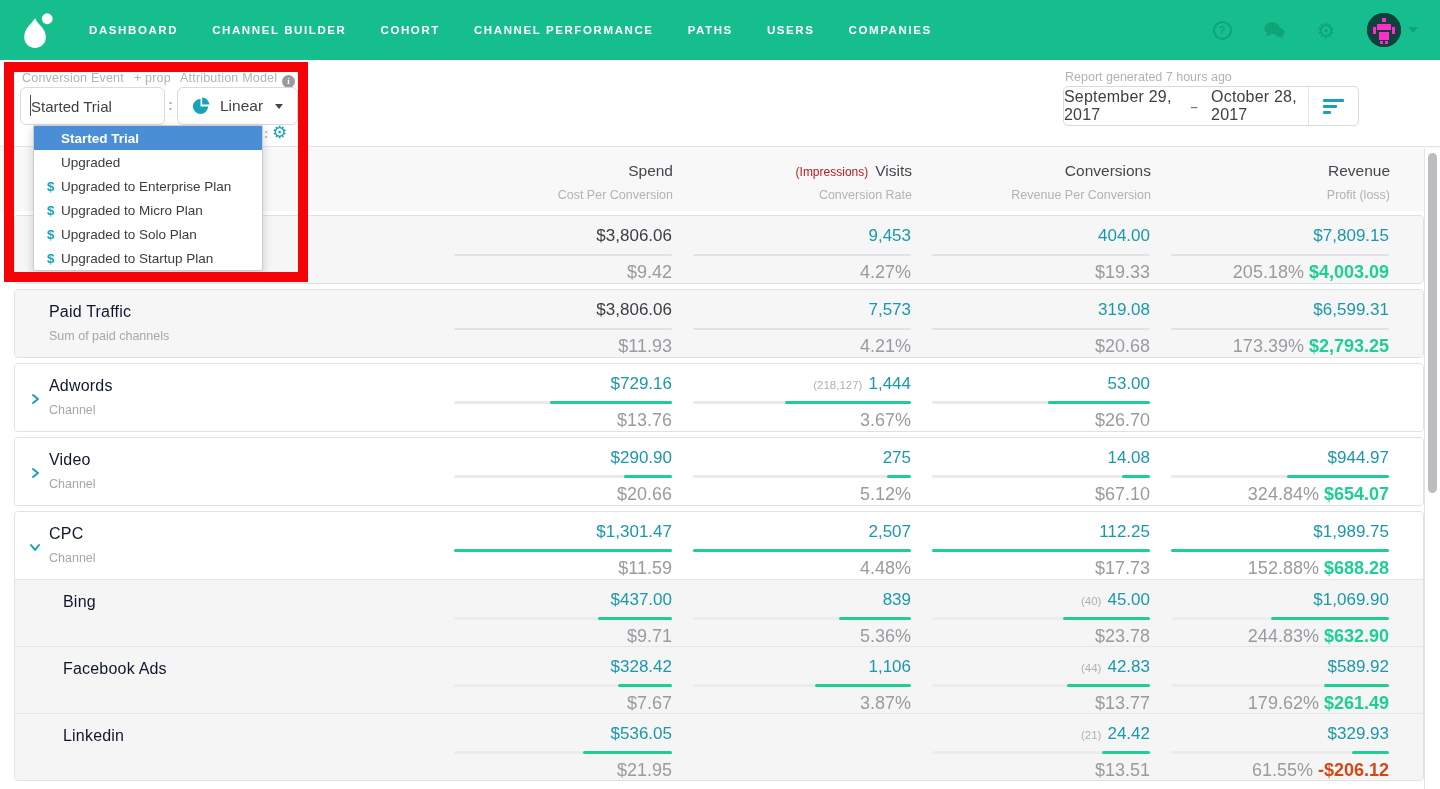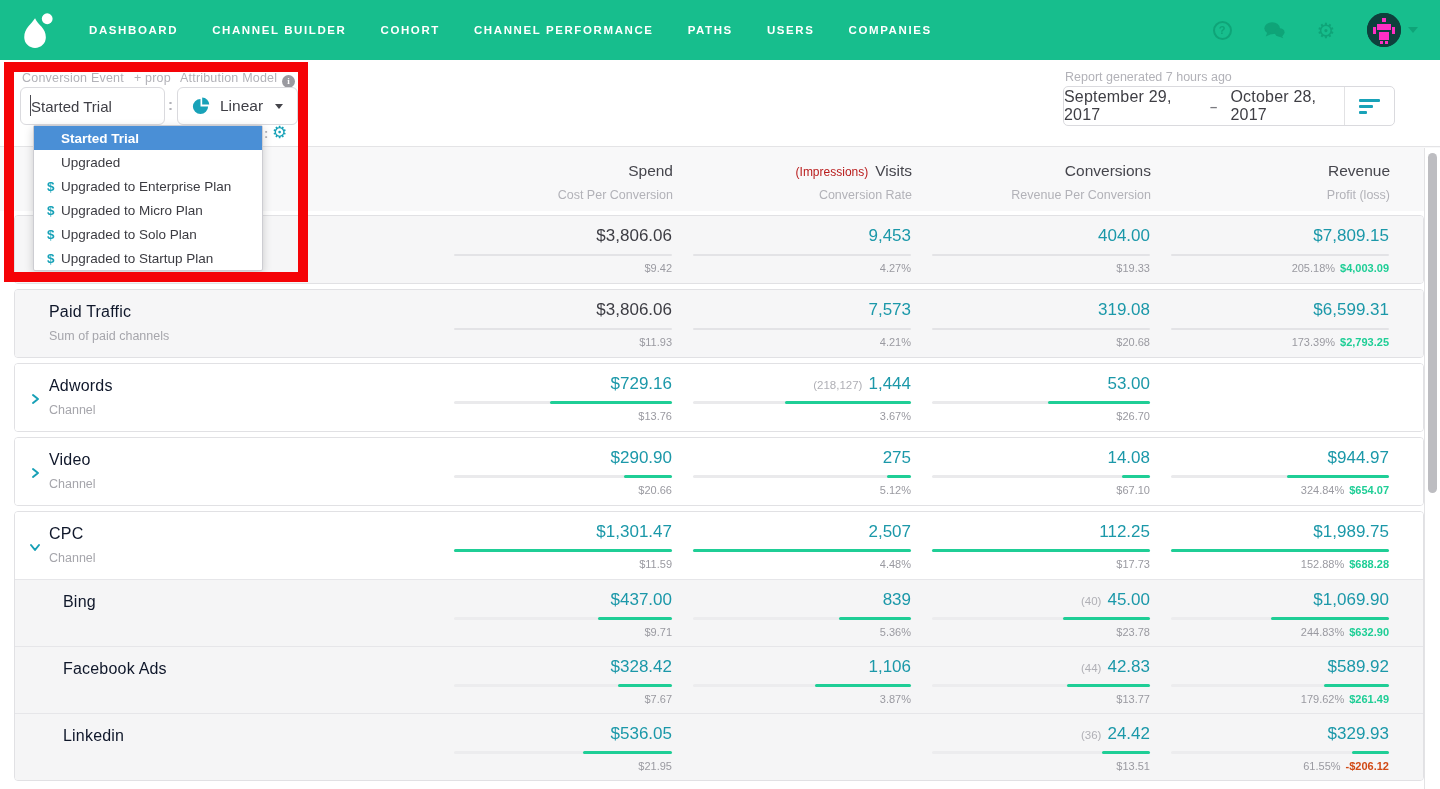--- a/index.html
+++ b/index.html
@@ -46,21 +46,21 @@
     border:1px solid #cdcdd2; border-radius:2px; box-shadow:0 3px 10px rgba(0,0,0,.18); z-index:40; }
   .opt { height:24px; display:flex; align-items:center; font-size:13.5px; color:#3b3b41;
     padding-left:27px; cursor:pointer; white-space:nowrap; }
   .opt .dollar { color:#18a2b8; font-weight:700; width:14px; margin-left:-14px; }
   .opt.sel { background:#4a8fd6; color:#fff; font-weight:700; }
 
   .red-frame { position:absolute; left:4px; top:62px; width:304px; height:220px;
     border:10px solid #f50307; z-index:60; pointer-events:none; }
 
   .report-label { position:absolute; left:1065px; top:10px; font-size:12.5px; color:#b2b2b8; }
-  .date-picker { position:absolute; left:1063px; top:26px; width:332px; height:40px; background:#fff;
+  .date-picker { position:absolute; left:1063px; top:26px; width:296px; height:40px; background:#fff;
     border:1px solid #dadade; border-radius:5px; display:flex; align-items:center; cursor:pointer; }
   .date-text { flex:1; display:flex; justify-content:center; align-items:center; gap:13px;
     font-size:16px; color:#3e3e44; letter-spacing:.2px; }
   .date-sep { color:#7a7a80; font-size:13px; font-weight:700; }
   .date-sort { width:50px; height:100%; border-left:1px solid #e2e2e4; display:flex;
     flex-direction:column; justify-content:center; align-items:flex-start; padding-left:14px; gap:3px; }
   .date-sort i { display:block; height:3px; background:#18a2b8; border-radius:1px; }
   .date-sort i:nth-child(1){ width:21px; } .date-sort i:nth-child(2){ width:14px; } .date-sort i:nth-child(3){ width:8px; }
 
   
@@ -84,21 +84,21 @@
   .cell { position:absolute; top:0; height:100%; width:218px; }
   .cc0{ right:751px; } .cc1{ right:512px; } .cc2{ right:273px; } .cc3{ right:34px; }
   .vline { position:absolute; right:0; top:10px; width:100%; text-align:right; font-size:17px;
     color:#1b98a9; white-space:nowrap; }
   .vline .pfx { font-size:11.5px; color:#b0b0b6; margin-right:6px; }
   .vline.dark { color:#3d3d44; }
   .bar { position:absolute; right:0; top:37px; width:100%; height:3px; background:#eaeaec; border-radius:2px; }
   .gray .bar, .subrow .bar { background:#ececee; }
   .bar.hairline { height:2px; top:38px; background:#e3e3e6; }
   .bar .fill { position:absolute; right:0; top:0; height:100%; background:#1fce96; border-radius:2px; }
-  .sval { position:absolute; right:0; top:46px; font-size:11px; color:#9a9aa1; white-space:nowrap; }
+  .sval { position:absolute; right:0; top:46px; font-size:18px; color:#9a9aa1; white-space:nowrap; }
   .sval .profit { font-weight:700; color:#1fce96; margin-left:5px; }
   .sval .profit.neg { color:#d14a16; }
 
   .scroll-rail { position:absolute; right:0; top:148px; bottom:0; width:16px; background:#fff;
     border-left:1px solid #e3e3e5; z-index:45; }
   .scroll-thumb { position:absolute; left:3px; top:5px; width:9px; height:340px; background:#bdbdc1; border-radius:5px; }
 </style>
 </head>
 <body>
 
@@ -456,21 +456,21 @@
         <div class="rtitle">Linkedin</div>
         <div class="rsub">Filter</div>
         <div class="cell cc0">
           <div class="vline">$536.05</div>
           <div class="bar">
             <div class="fill" style="width: 41%;"></div>
           </div>
           <div class="sval">$21.95</div>
         </div>
         <div class="cell cc2">
-          <div class="vline"><span class="pfx">(36)</span>24.42</div>
+          <div class="vline"><span class="pfx">(21)</span>24.42</div>
           <div class="bar">
             <div class="fill" style="width: 22%;"></div>
           </div>
           <div class="sval">$13.51</div>
         </div>
         <div class="cell cc3">
           <div class="vline">$329.93</div>
           <div class="bar">
             <div class="fill" style="width: 17%;"></div>
           </div>

